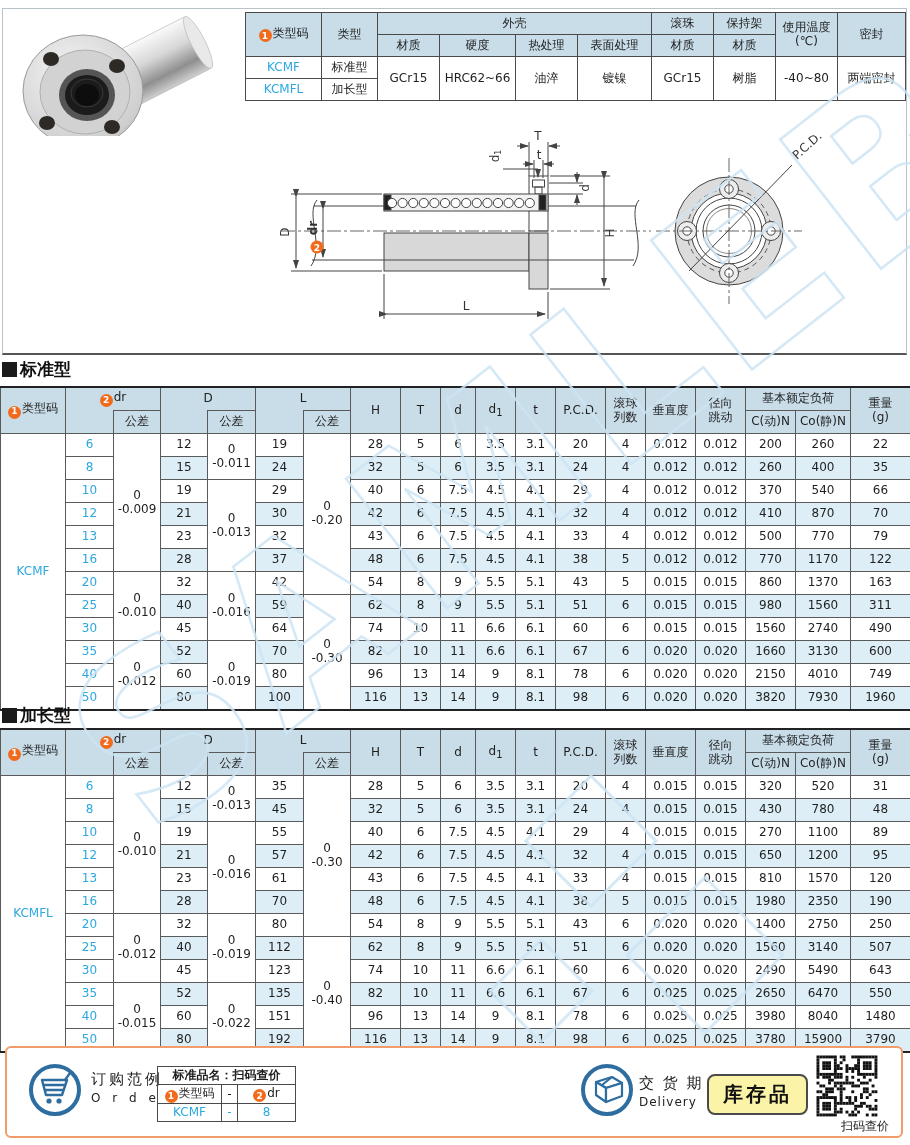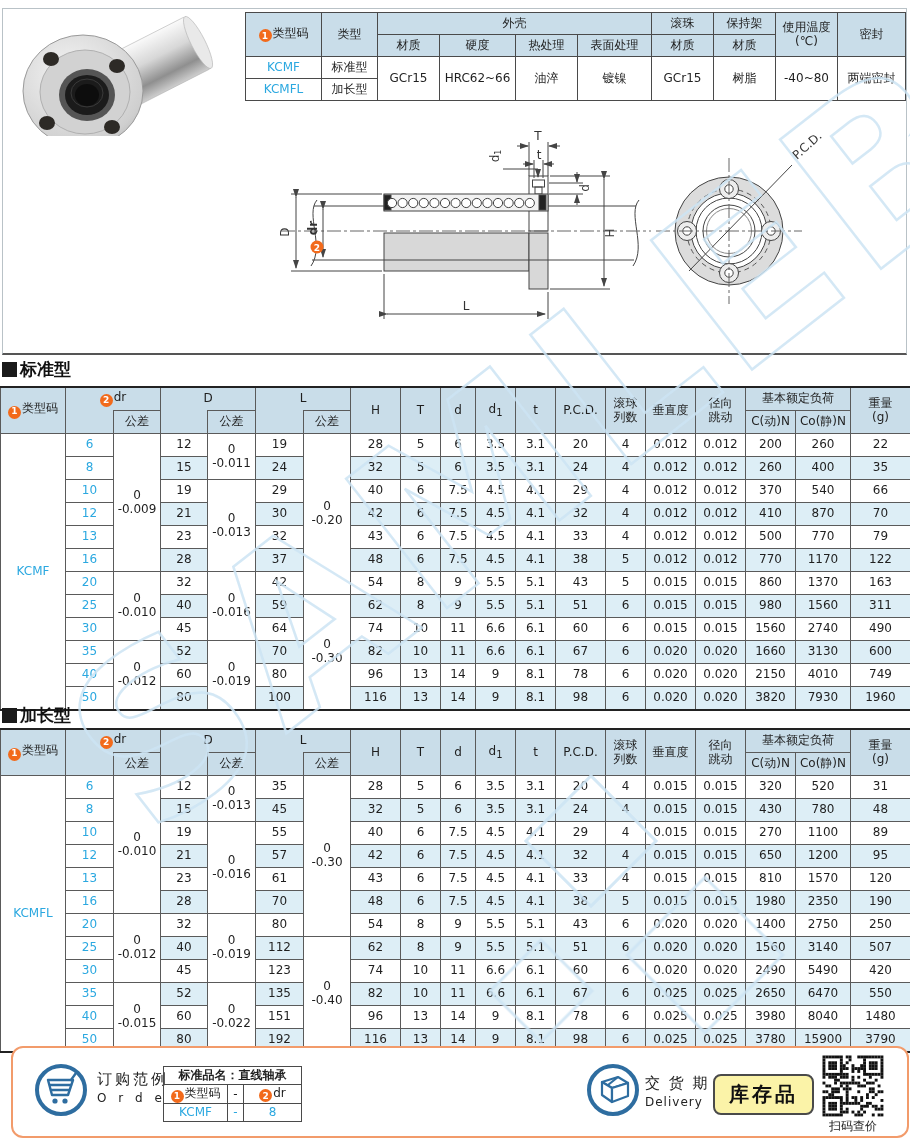--- a/index.html
+++ b/index.html
@@ -26,29 +26,29 @@
         border:1px solid #333;border-top:2px solid #222;border-bottom:2px solid #222;}
   .spec td{border:1px solid #5a5a5a;padding:0;height:22px;line-height:1.1;}
   .spec thead td{background:#c9dde9;}
   .spec td.nb{border-top:none;}
   .spec td.bb0{border-bottom:none;}
   .spec td.alt{background:#ddeef6;}
   .idcell{color:#2ba8e0;}
   .codecell{color:#2ba8e0;background:#fff;}
   .tol div{line-height:1.15;}
   
-  .footer{position:absolute;left:11px;top:1046px;width:894px;height:88px;border:2px solid #f29b6b;border-radius:12px;background:#fff;}
+  .footer{position:absolute;left:5px;top:1046px;width:894px;height:88px;border:2px solid #f29b6b;border-radius:6px;background:#fff;}
   .fo-abs{position:absolute;}
   .order-cn{font-size:15px;letter-spacing:3px;color:#222;}
   .order-en{font-size:12px;letter-spacing:4px;color:#222;margin-top:2px;}
   .order-tbl{table-layout:fixed;font-size:12px;text-align:center;}
   .order-tbl td{border:1px solid #4a4a4a;height:17px;padding:0 2px;}
   .stock{background:#fbf3a8;border:2px solid #4a4a4a;border-radius:8px;padding:5px 14px;
          font-size:20px;font-weight:bold;letter-spacing:3px;color:#111;}
-  .qr-cap{font-size:12px;color:#222;text-align:center;width:84px;}
+  .qr-cap{font-size:12px;color:#222;text-align:right;width:84px;}
   .wm{position:absolute;left:0;top:0;pointer-events:none;z-index:40;}
 </style>
 </head>
 <body>
 
 <div class="page">
 
   <div class="topbox">
 
     <svg class="photo" width="215" height="125" viewBox="0 0 215 125">
@@ -781,21 +781,21 @@
           <td class="v">10</td>
           <td class="v">11</td>
           <td class="v">6.6</td>
           <td class="v">6.1</td>
           <td class="v">60</td>
           <td class="v">6</td>
           <td class="v">0.020</td>
           <td class="v">0.020</td>
           <td class="v">2490</td>
           <td class="v">5490</td>
-          <td class="v">420</td>
+          <td class="v">643</td>
         </tr>
         <tr>
           <td class="idcell">35</td>
           <td rowspan="3" class="tol">
             <div>0</div>
             <div>-0.015</div>
           </td>
           <td class="v alt">52</td>
           <td rowspan="3" class="tol">
             <div>0</div>
@@ -868,21 +868,21 @@
       <div class="order-en">O r d e r</div>
     </div>
     <table class="order-tbl fo-abs" style="left:150px;top:18px">
       <colgroup>
           <col style="width:64px">
           <col style="width:16px">
           <col style="width:58px">
         </colgroup>
       <tbody>
           <tr>
-            <td colspan="3" style="font-weight:bold">标准品名：直线轴承</td>
+            <td colspan="3" style="font-weight:bold">标准品名：扫码查价</td>
           </tr>
       <tr>
         <td><span class="circ">1</span><span>类型码</span></td>
         <td>-</td>
         <td><span class="circ">2</span><span>dr</span></td>
       </tr>
       <tr>
         <td class="link">KCMF</td>
         <td class="link">-</td>
         <td class="link">8</td>

